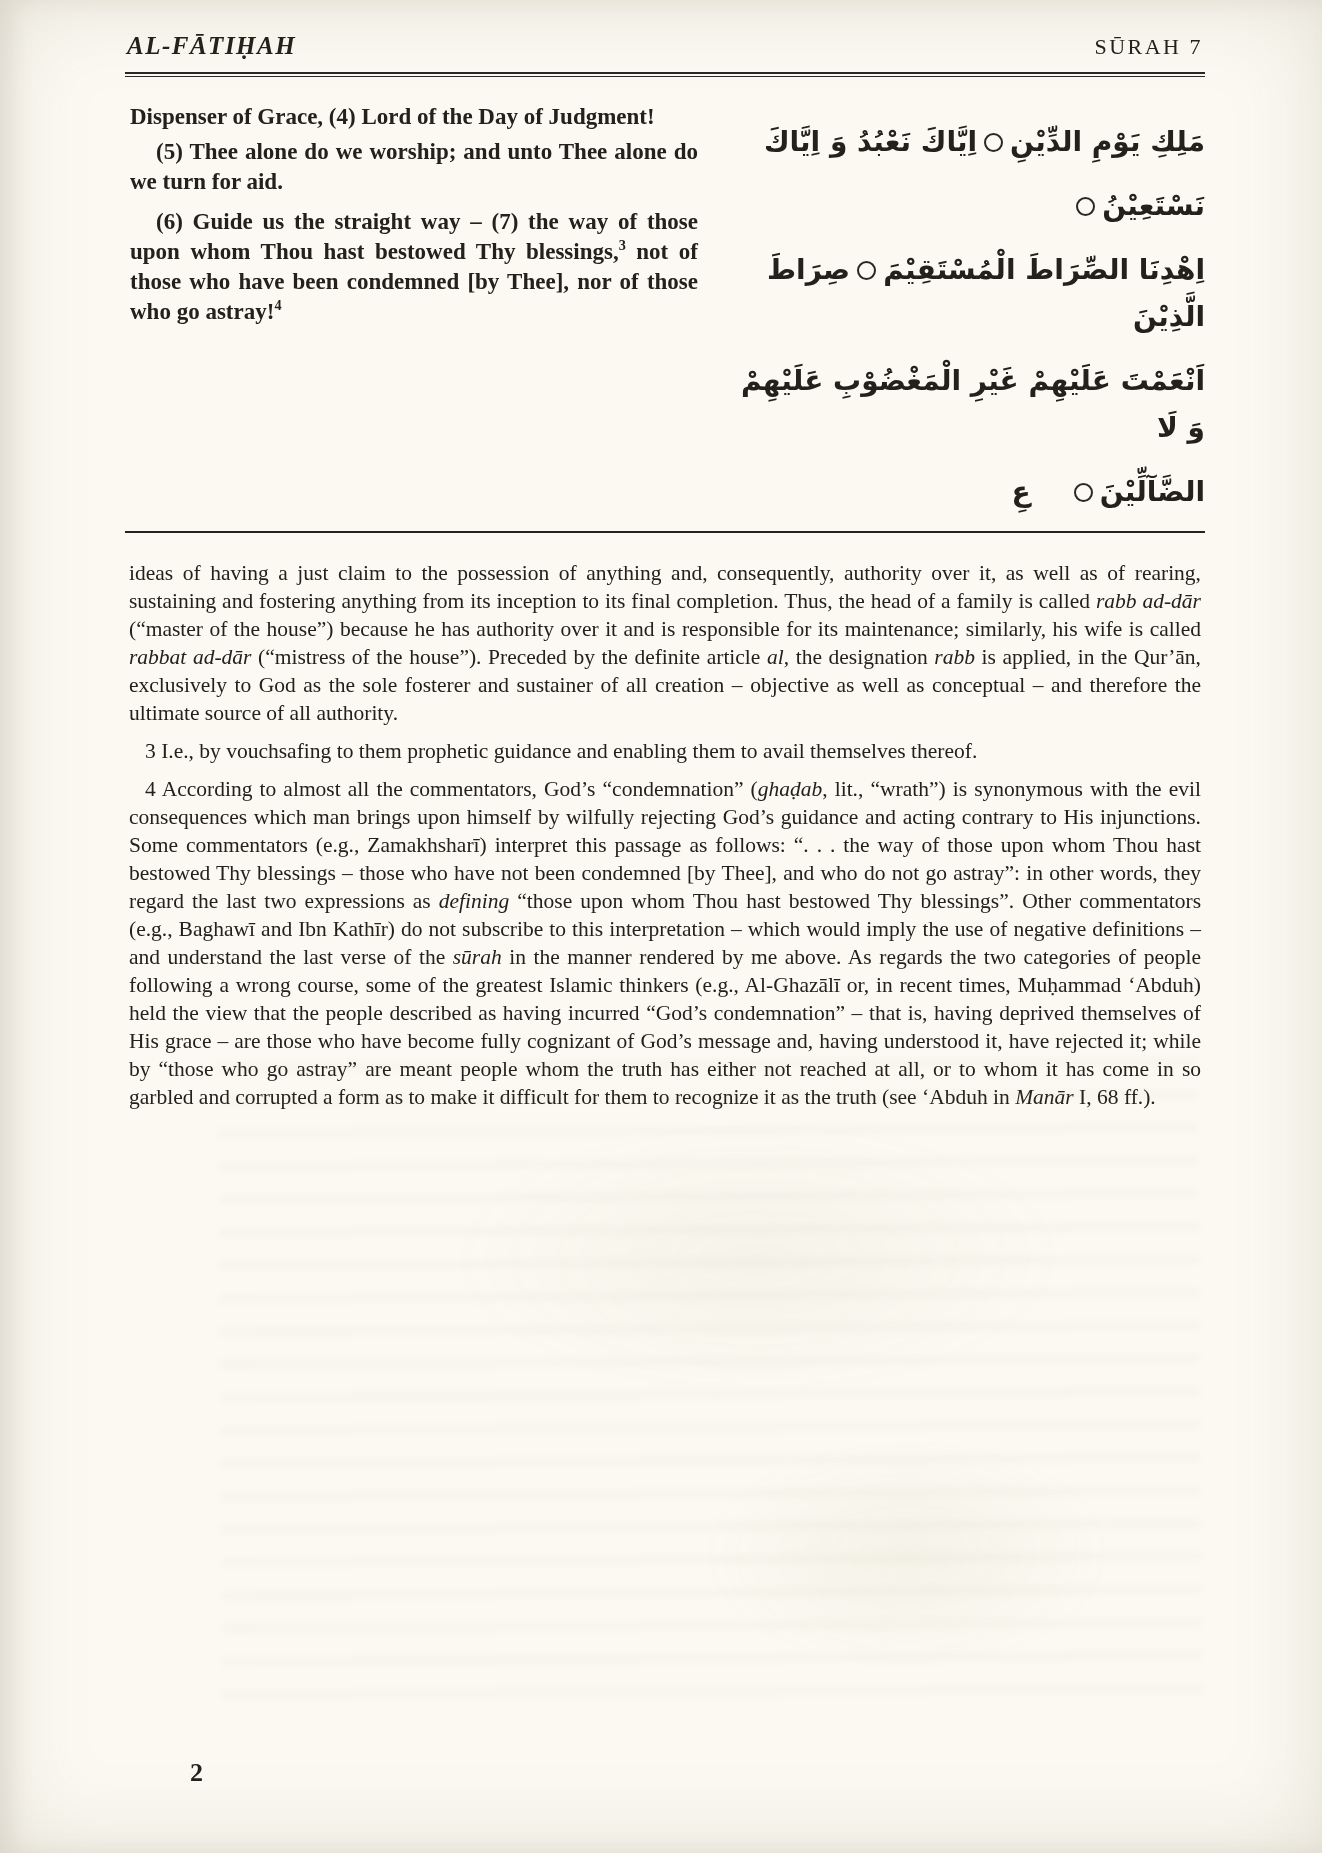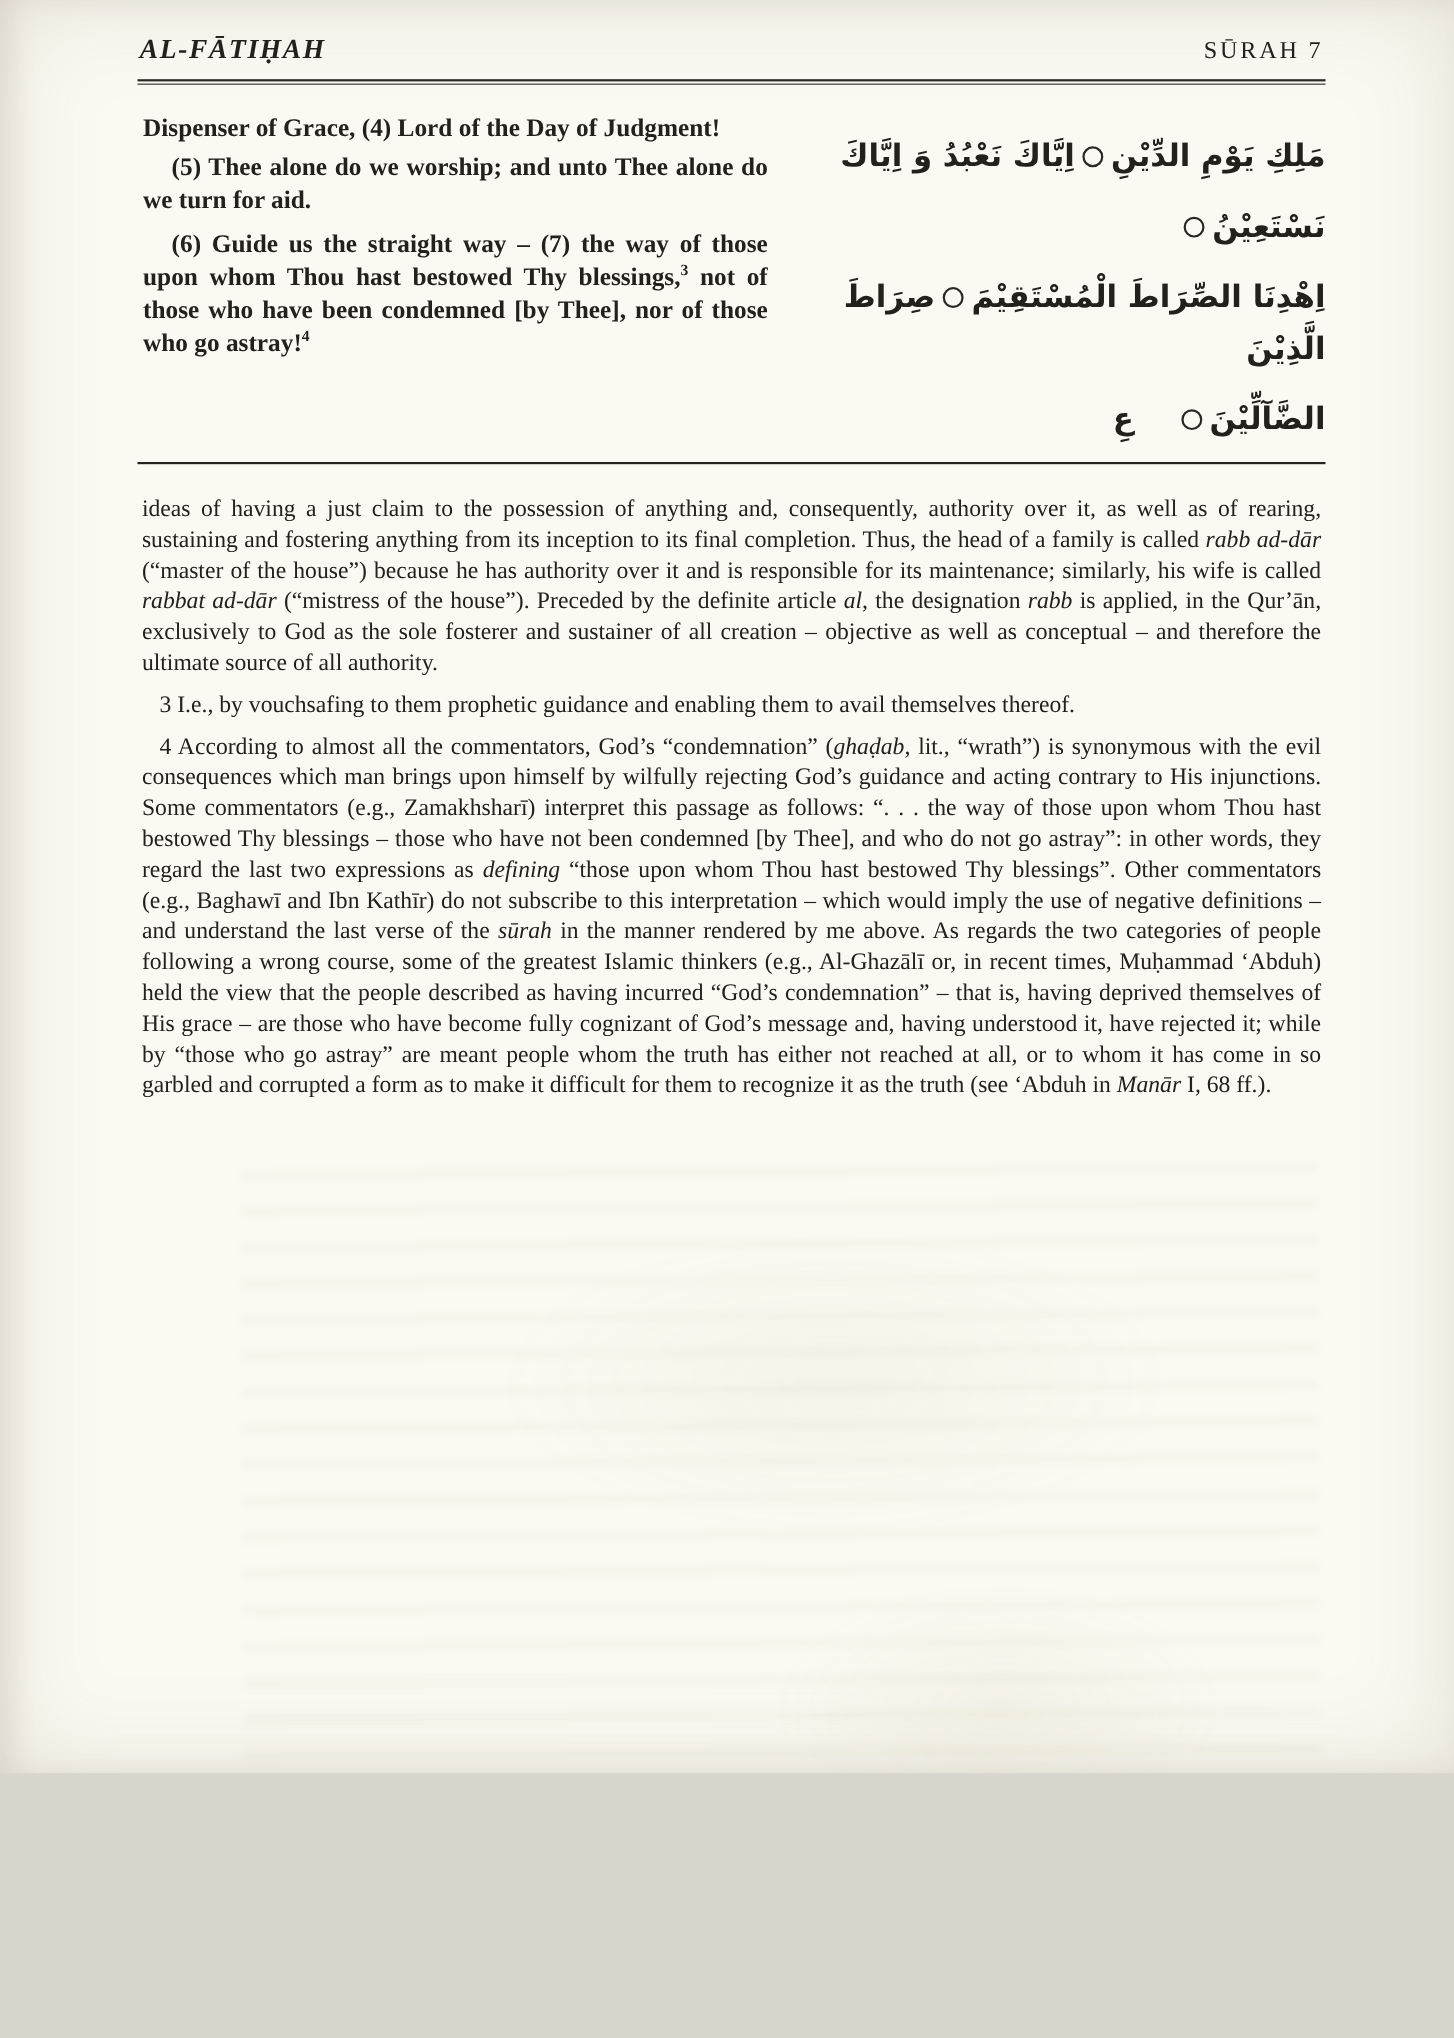--- a/index.html
+++ b/index.html
@@ -1,18 +1,18 @@
 <!DOCTYPE html>
 <html style="--ink: #24211c; --paper: #fbf9f2;"><head>
 <meta charset="utf-8">
 <style>
   html,body{margin:0;padding:0;background:#d8d5cc;}
   .scan-page{
     position:relative;
-    width:1322px;height:1612px;
+    width:1322px;height:1853px;
     background:var(--paper,#fbf9f2);
     box-shadow:inset 0 0 90px rgba(125,115,90,.18), inset 12px 0 22px rgba(120,110,90,.12);
     overflow:hidden;
     color:var(--ink,#24211c);
   }
   .content{padding:26px 117px 0 125px;}
   .running-header{display:flex;justify-content:space-between;align-items:baseline;padding:6px 2px 12px 2px;}
   .hdr-left{
     font-family:"Liberation Serif","DejaVu Serif",serif;
     font-style:italic;font-weight:700;font-size:25px;letter-spacing:1.5px;
@@ -87,20 +87,21 @@
     <div class="main-row">
       <div class="translation-column">
           <p><span>Dispenser of Grace, (4) Lord of the Day of Judgment!</span></p>
           <p class="indent"><span>(5) Thee alone do we worship; and unto Thee alone do we turn for aid.</span></p>
           <p class="indent space-before"><span>(6) Guide us the straight way – (7) the way of those upon whom Thou hast bestowed Thy blessings,</span><sup>3</sup><span> not of those who have been condemned [by Thee], nor of those who go astray!</span><sup>4</sup></p>
         </div>
       <div class="arabic-column">
           <div class="ayah-line"><span>مَلِكِ يَوْمِ الدِّيْنِ</span><span class="ayah-marker"></span><span>اِيَّاكَ نَعْبُدُ وَ اِيَّاكَ</span></div>
           <div class="ayah-line"><span>نَسْتَعِيْنُ</span><span class="ayah-marker"></span></div>
           <div class="ayah-line"><span>اِهْدِنَا الصِّرَاطَ الْمُسْتَقِيْمَ</span><span class="ayah-marker"></span><span>صِرَاطَ الَّذِيْنَ</span></div>
+          <div class="ayah-line"><span>اَنْعَمْتَ عَلَيْهِمْ غَيْرِ الْمَغْضُوْبِ عَلَيْهِمْ وَ لَا</span></div>
           <div class="ayah-line"><span>الضَّآلِّيْنَ</span><span class="ayah-marker"></span><span class="rtl-gap"></span><span>عِ</span></div>
         </div>
     </div>
 
     <div class="footnote-divider-rule"></div>
 
     <div class="footnotes">
         <p><span>ideas of having a just claim to the possession of anything and, consequently, authority over it, as well as of rearing, sustaining and fostering anything from its inception to its final completion. Thus, the head of a family is called </span><i>rabb ad-dār</i><span> (“master of the house”) because he has authority over it and is responsible for its maintenance; similarly, his wife is called </span><i>rabbat ad-dār</i><span> (“mistress of the house”). Preceded by the definite article </span><i>al</i><span>, the designation </span><i>rabb</i><span> is applied, in the Qur’ān, exclusively to God as the sole fosterer and sustainer of all creation – objective as well as conceptual – and therefore the ultimate source of all authority.</span></p>
         <p class="indent space-before"><span>3 I.e., by vouchsafing to them prophetic guidance and enabling them to avail themselves thereof.</span></p>
         <p class="indent space-before"><span>4 According to almost all the commentators, God’s “condemnation” (</span><i>ghaḍab</i><span>, lit., “wrath”) is synonymous with the evil consequences which man brings upon himself by wilfully rejecting God’s guidance and acting contrary to His injunctions. Some commentators (e.g., Zamakhsharī) interpret this passage as follows: “. . . the way of those upon whom Thou hast bestowed Thy blessings – those who have not been condemned [by Thee], and who do not go astray”: in other words, they regard the last two expressions as </span><i>defining</i><span> “those upon whom Thou hast bestowed Thy blessings”. Other commentators (e.g., Baghawī and Ibn Kathīr) do not subscribe to this interpretation – which would imply the use of negative definitions – and understand the last verse of the </span><i>sūrah</i><span> in the manner rendered by me above. As regards the two categories of people following a wrong course, some of the greatest Islamic thinkers (e.g., Al-Ghazālī or, in recent times, Muḥammad ‘Abduh) held the view that the people described as having incurred “God’s condemnation” – that is, having deprived themselves of His grace – are those who have become fully cognizant of God’s message and, having understood it, have rejected it; while by “those who go astray” are meant people whom the truth has either not reached at all, or to whom it has come in so garbled and corrupted a form as to make it difficult for them to recognize it as the truth (see ‘Abduh in </span><i>Manār</i><span> I, 68 ff.).</span></p>

